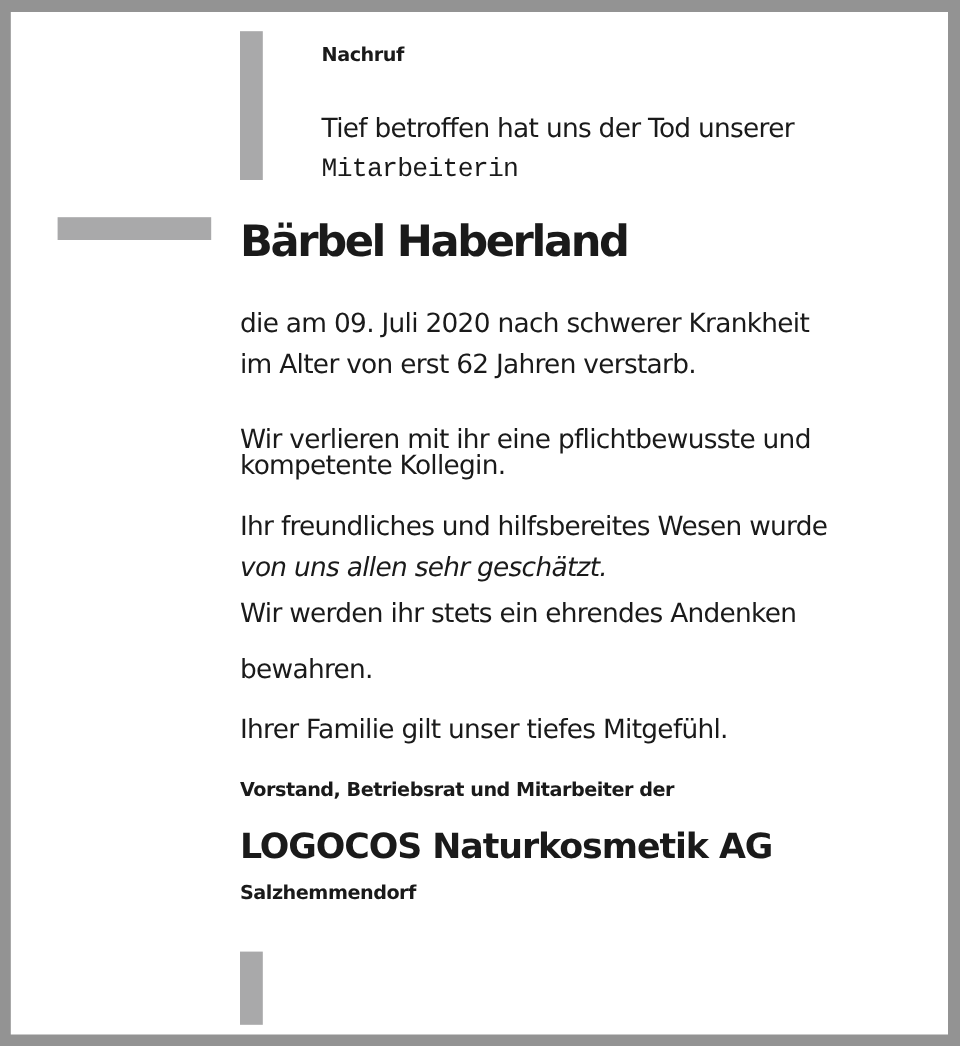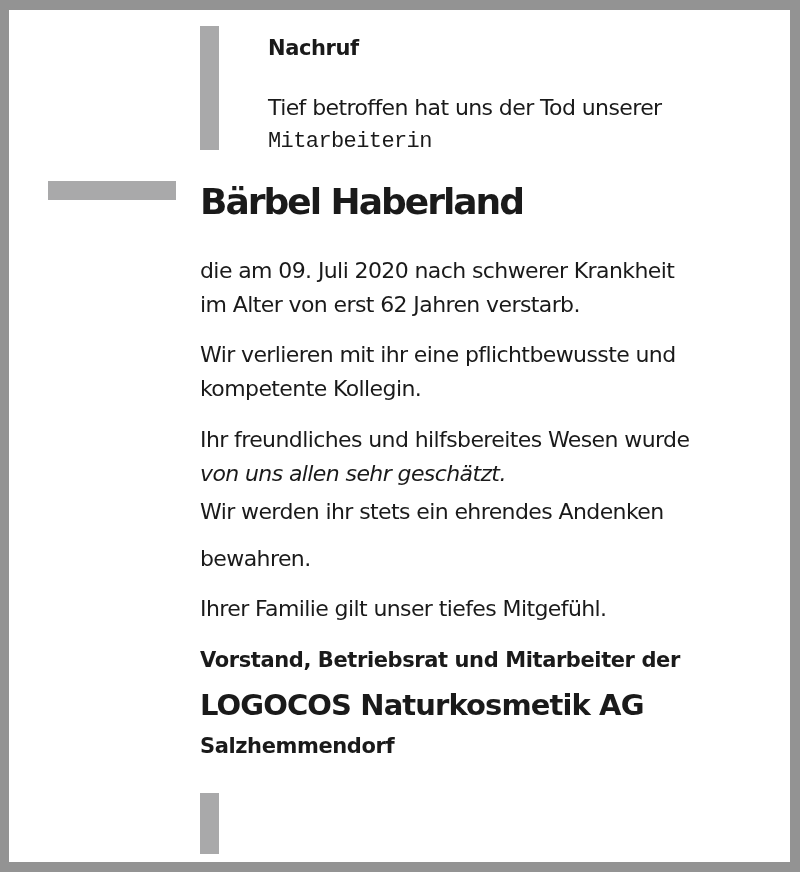--- a/index.html
+++ b/index.html
@@ -1,21 +1,21 @@
 <!DOCTYPE html>
 <html><head>
 <meta charset="utf-8">
 <style>
   html, body { margin:0; padding:0; }
   body { width:800px; height:872px; position:relative; background:#ffffff; overflow:hidden; }
   .frame { position:absolute; left:0; top:0; width:800px; height:872px; box-sizing:border-box;
            border-style:solid; border-color:#939393; border-width:10px 10px 10px 9px; background:#fff; }
   .bar { position:absolute; background:#a9a9aa; }
   .txt { position:absolute; left:200px; color:#1a1a1a; font-family:"DejaVu Sans", sans-serif; white-space:nowrap; }
-  .small-bold { font-weight:bold; font-size:21px; letter-spacing:-0.4px; }
+  .small-bold { font-weight:bold; font-size:16px; letter-spacing:-0.4px; }
   .body { font-size:22px; line-height:34px; letter-spacing:-0.6px; }
   .name { font-weight:bold; font-size:36px; letter-spacing:-2px; line-height:60px; }
   .company { font-weight:bold; font-size:29px; letter-spacing:-0.9px; }
   .nachruf { left:268px; }
   .intro { left:268px; }
 </style>
 </head>
 <body>
 
 <div class="frame"></div>
@@ -27,21 +27,21 @@
 <div class="txt small-bold nachruf" style="top:36px;">Nachruf</div>
 
 <div class="txt body intro" style="top:91px;">Tief betroffen hat uns der Tod unserer</div>
 <div class="txt body intro" style="top:125px;font-family:Liberation Mono, monospace;">Mitarbeiterin</div>
 
 <div class="txt name" style="top:172px;">Bärbel Haberland</div>
 
 <div class="txt body" style="top:254px;">die am 09. Juli 2020 nach schwerer Krankheit</div>
 <div class="txt body" style="top:288px;">im Alter von erst 62 Jahren verstarb.</div>
 
-<div class="txt body" style="top:338px;text-align:right;">Wir verlieren mit ihr eine pflichtbewusste und</div>
+<div class="txt body" style="top:350px;text-align:right;">Wir verlieren mit ihr eine pflichtbewusste und</div>
 <div class="txt body" style="top:372px;">kompetente Kollegin.</div>
 
 <div class="txt body" style="top:423px;">Ihr freundliches und hilfsbereites Wesen wurde</div>
 <div class="txt body" style="top:457px;font-style:italic;">von uns allen sehr geschätzt.</div>
 
 <div class="txt body" style="top:495px;">Wir werden ihr stets ein ehrendes Andenken</div>
 <div class="txt body" style="top:542px;">bewahren.</div>
 
 <div class="txt body" style="top:592px;">Ihrer Familie gilt unser tiefes Mitgefühl.</div>
 

